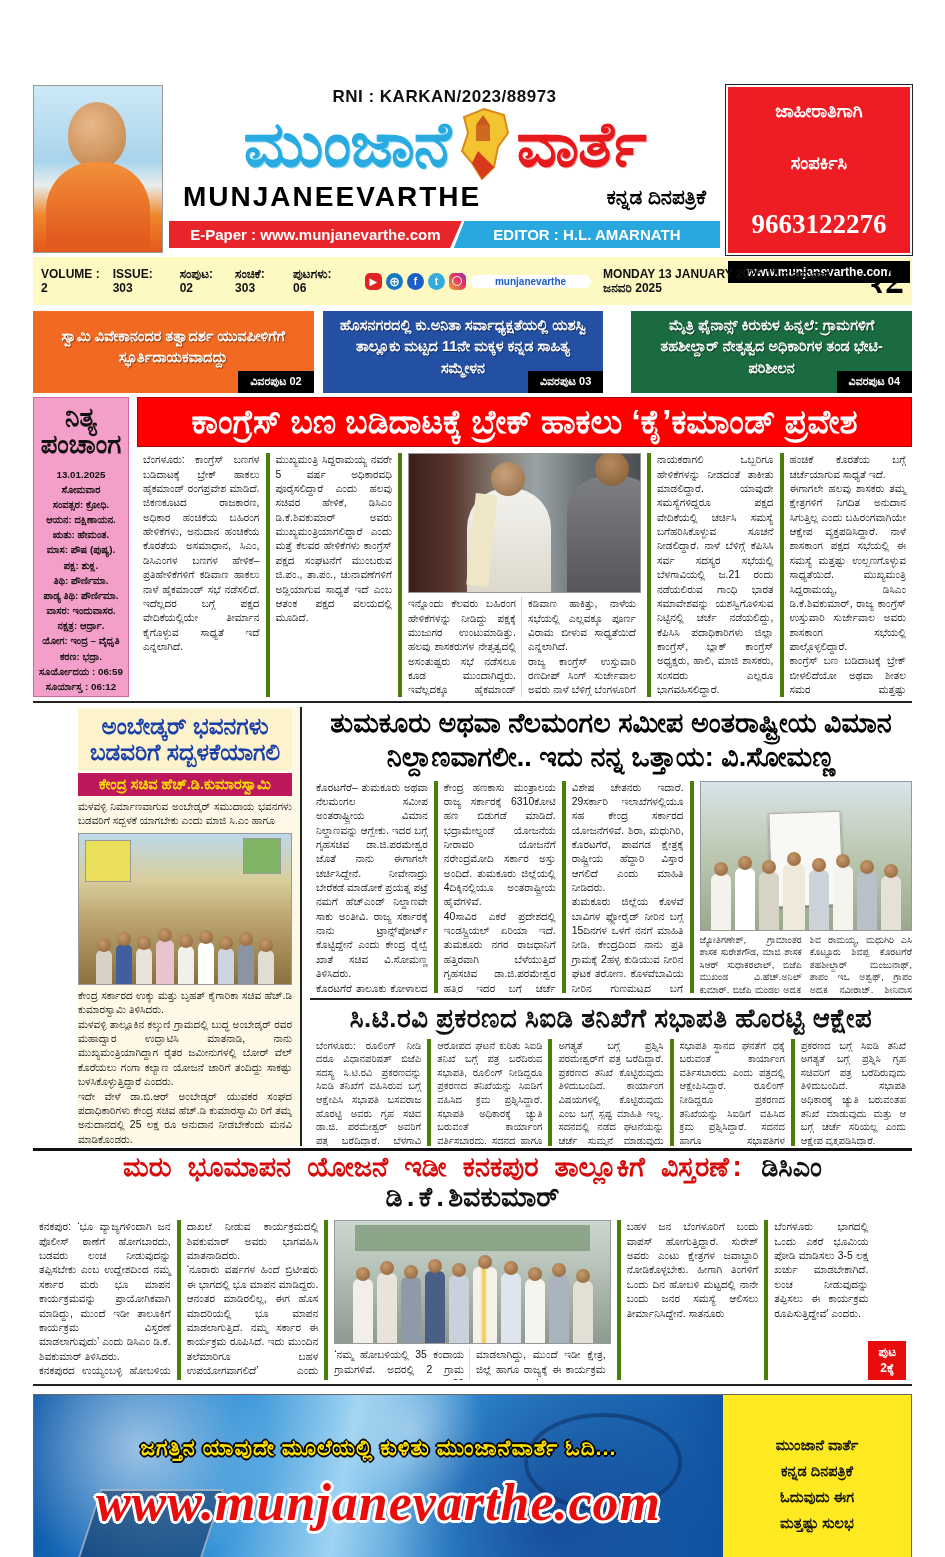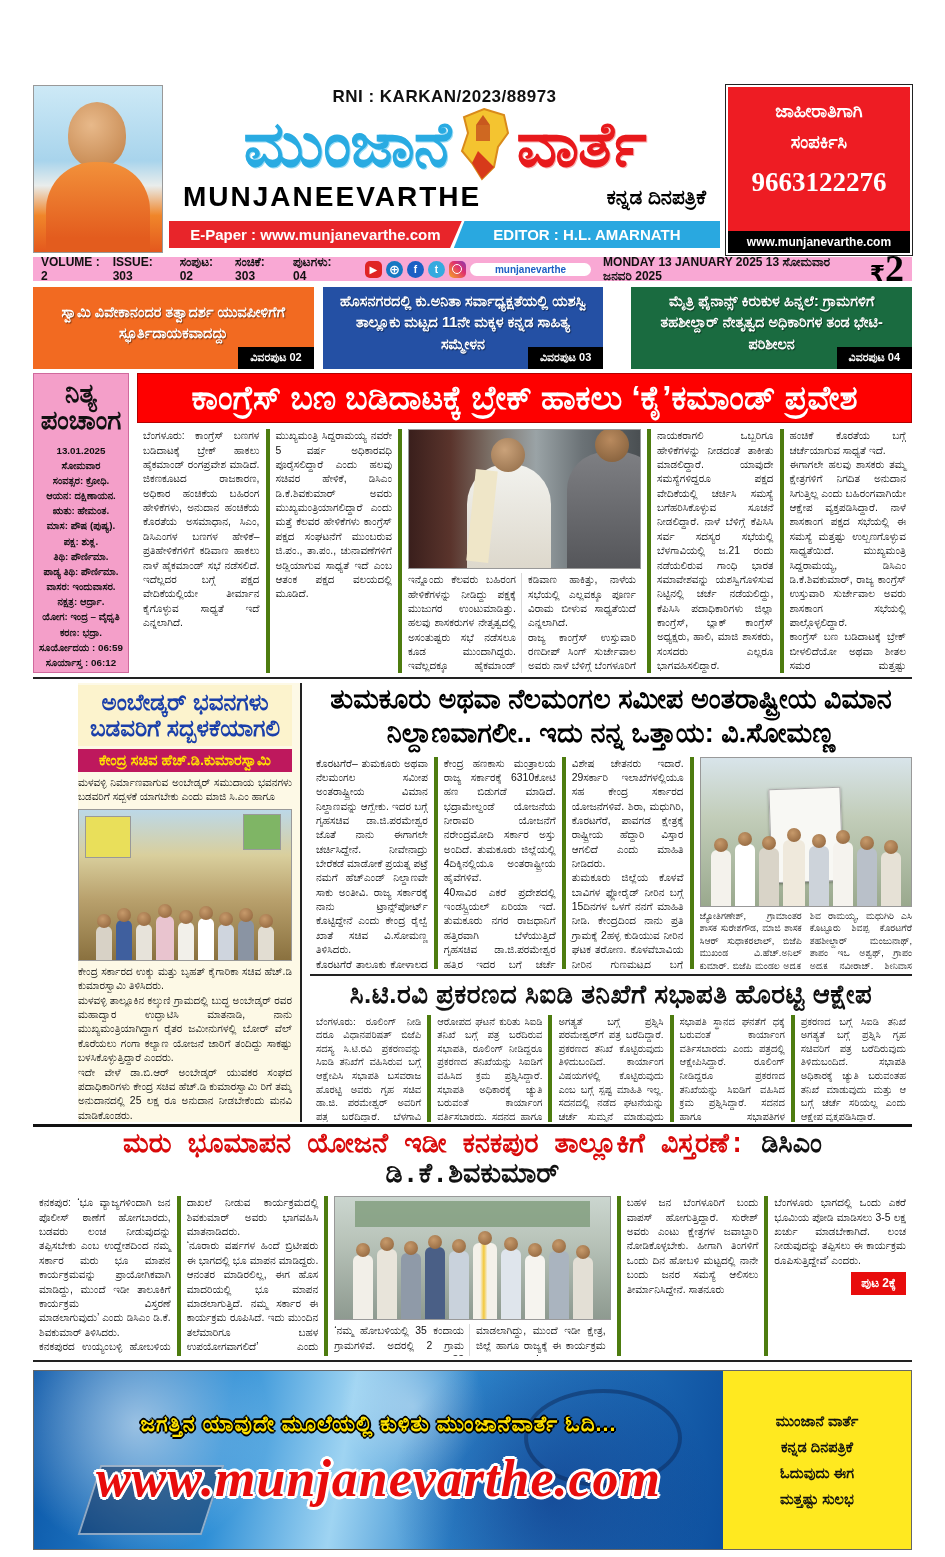--- a/index.html
+++ b/index.html
@@ -23,29 +23,29 @@
   .map-icon{width:58px;height:74px;flex:none;}
   .mast-sub-row{width:100%;display:flex;justify-content:space-between;align-items:center;padding:0 14px;box-sizing:border-box;}
   .title-en{font-size:28px;font-weight:bold;letter-spacing:2px;color:#000;}
   .subtitle-kn{font-size:20px;font-weight:bold;color:#000;}
   .mast-bars{width:100%;display:flex;margin-top:8px;}
   .bar-red{flex:1.1;background:#e8252a;color:#fff;font-weight:bold;font-size:15px;text-align:center;
            padding:5px 0;clip-path:polygon(0 0,100% 0,96% 100%,0 100%);}
   .bar-blue{flex:1;background:#29a8e0;color:#fff;font-weight:bold;font-size:15px;text-align:center;
            padding:5px 0;clip-path:polygon(4% 0,100% 0,100% 100%,0 100%);margin-left:-8px;}
   .ad-box{width:182px;flex:none;background:#ee1c23;border:2px solid #fff;outline:1px solid #222;
-          display:flex;flex-direction:column;align-items:center;justify-content:flex-start;color:#fff;}
+          display:flex;flex-direction:column;align-items:center;justify-content:flex-start;color:#fff;gap:21px;}
   .ad-box .l1{font-size:18px;font-weight:bold;margin-top:14px;}
   .ad-box .l2{font-size:18px;font-weight:bold;margin-top:10px;}
   .ad-box .phone{font-family:"Liberation Serif",serif;font-size:27px;font-weight:bold;margin-top:14px;}
   .ad-box .ad-web{width:100%;background:#000;color:#fff;font-size:12px;font-weight:bold;text-align:center;
           padding:4px 0;margin-top:auto;}
 
   
-  .infobar{height:24px;background:#f9a8d4;display:flex;align-items:center;gap:10px;padding:0 8px;box-sizing:border-box;
+  .infobar{height:48px;background:#fef9c3;display:flex;align-items:center;gap:10px;padding:0 8px;box-sizing:border-box;
            font-weight:bold;font-size:12px;margin-top:2px;}
   .infobar .grp{display:flex;gap:12px;align-items:center;}
   .socials{display:flex;align-items:center;gap:4px;margin-left:14px;}
   .ic{width:17px;height:17px;border-radius:4px;display:flex;align-items:center;justify-content:center;
       color:#fff;font-size:10px;font-weight:bold;flex:none;}
   .ic.yt{background:#e02424;border-radius:5px;}
   .ic.gl{background:#1778c2;border-radius:50%;font-size:13px;}
   .ic.fb{background:#1b5fc4;border-radius:50%;}
   .ic.tw{background:#35aadf;border-radius:50%;}
   .ic.ig{background:linear-gradient(45deg,#f5a623,#e1306c 60%,#833ab4);border-radius:5px;}
@@ -191,21 +191,21 @@
         <div class="ad-web">www.munjanevarthe.com</div>
       </div>
     </header>
 
     <div class="infobar">
       <div class="grp">
         <span>VOLUME : 2</span>
         <span>ISSUE: 303</span>
         <span>ಸಂಪುಟ: 02</span>
         <span>ಸಂಚಿಕೆ: 303</span>
-        <span>ಪುಟಗಳು: 04</span>
+        <span>ಪುಟಗಳು: 06</span>
       </div>
       <div class="socials">
         <span class="ic yt">▶</span>
         <span class="ic gl">⊕</span>
         <span class="ic fb">f</span>
         <span class="ic tw">t</span>
         <span class="ic ig"></span>
         <span class="handle">munjanevarthe</span>
       </div>
       <div class="dateline">
@@ -377,21 +377,21 @@
             </div>
           </div>
           <div class="subcols">
             <div class="bodycol">‘ನಮ್ಮ ಹೋಬಳಿಯಲ್ಲಿ 35 ಕಂದಾಯ ಗ್ರಾಮಗಳಿವೆ. ಅದರಲ್ಲಿ 2 ಗ್ರಾಮ ಆರ್ಡ್ಯೂ ಆಗಿದ್ದಿವೆ. ಉಳಿದ 33 ಗ್ರಾಮಗಳಲ್ಲಿ 5,804 ಸರ್ವೇ ನಂಬರ್ ಗಳಿದ್ದವು. ಈಗ 23,469 ಸಾವಿರ ಸರ್ವೆ ನಂಬರ್ ಗಳಾಗಿವೆ. ಈಗ ಈ ಪಂಚಾಯ್ತಿಯಲ್ಲಿ ಮರು ಭೂ ಮಾಪನ</div>
             <div class="bodycol">ಮಾಡಲಾಗಿದ್ದು, ಮುಂದೆ ಇಡೀ ಕ್ಷೇತ್ರ, ಜಿಲ್ಲೆ ಹಾಗೂ ರಾಜ್ಯಕ್ಕೆ ಈ ಕಾರ್ಯಕ್ರಮ ವಿಸ್ತರಣೆಯಾಗಲಿದೆ’ ಎಂದು ತಿಳಿಸಿದರು.
 ತಿಂಗಳಿಗೊಮ್ಮೆ ಕ್ಷೇತ್ರದ ಹೋಬಳಿಗೆ ಭೇಟಿ
 ‘ನಾನು ಡಿಸಿಎಂ ಆದ ನಂತರ ನನ್ನ ಕ್ಷೇತ್ರದ ಜನರನ್ನು ಭೇಟಿ ಮಾಡುವುದು ಕಷ್ಟವಾಗಿದೆ.</div>
           </div>
         </div>
         <div class="bodycol">ಬಹಳ ಜನ ಬೆಂಗಳೂರಿಗೆ ಬಂದು ವಾಪಸ್ ಹೋಗುತ್ತಿದ್ದಾರೆ. ಸುರೇಶ್ ಅವರು ಎಂಟು ಕ್ಷೇತ್ರಗಳ ಜವಾಬ್ದಾರಿ ನೋಡಿಕೊಳ್ಳಬೇಕು. ಹೀಗಾಗಿ ತಿಂಗಳಿಗೆ ಒಂದು ದಿನ ಹೋಬಳಿ ಮಟ್ಟದಲ್ಲಿ ನಾನೇ ಬಂದು ಜನರ ಸಮಸ್ಯೆ ಆಲಿಸಲು ತೀರ್ಮಾನಿಸಿದ್ದೇನೆ. ಸಾತನೂರು</div>
-        <div class="bodycol" style="display:flex;flex-direction:column;">
+        <div class="bodycol" style="display:flex;flex-direction:row;">
           <span>ಬೆಂಗಳೂರು ಭಾಗದಲ್ಲಿ ಒಂದು ಎಕರೆ ಭೂಮಿಯ ಪೋಡಿ ಮಾಡಿಸಲು 3-5 ಲಕ್ಷ ಖರ್ಚು ಮಾಡಬೇಕಾಗಿದೆ. ಲಂಚ ನೀಡುವುದನ್ನು ತಪ್ಪಿಸಲು ಈ ಕಾರ್ಯಕ್ರಮ ರೂಪಿಸುತ್ತಿದ್ದೇವೆ’ ಎಂದರು.</span>
           <span class="pagetag">ಪುಟ 2ಕ್ಕೆ</span>
         </div>
       </div>
     </section>
 
     <footer class="banner">
       <div class="banner-left">
         <div class="banner-line1">ಜಗತ್ತಿನ ಯಾವುದೇ ಮೂಲೆಯಲ್ಲಿ ಕುಳಿತು ಮುಂಜಾನೆವಾರ್ತೆ ಓದಿ...</div>
         <div class="banner-url">www.munjanevarthe.com</div>

